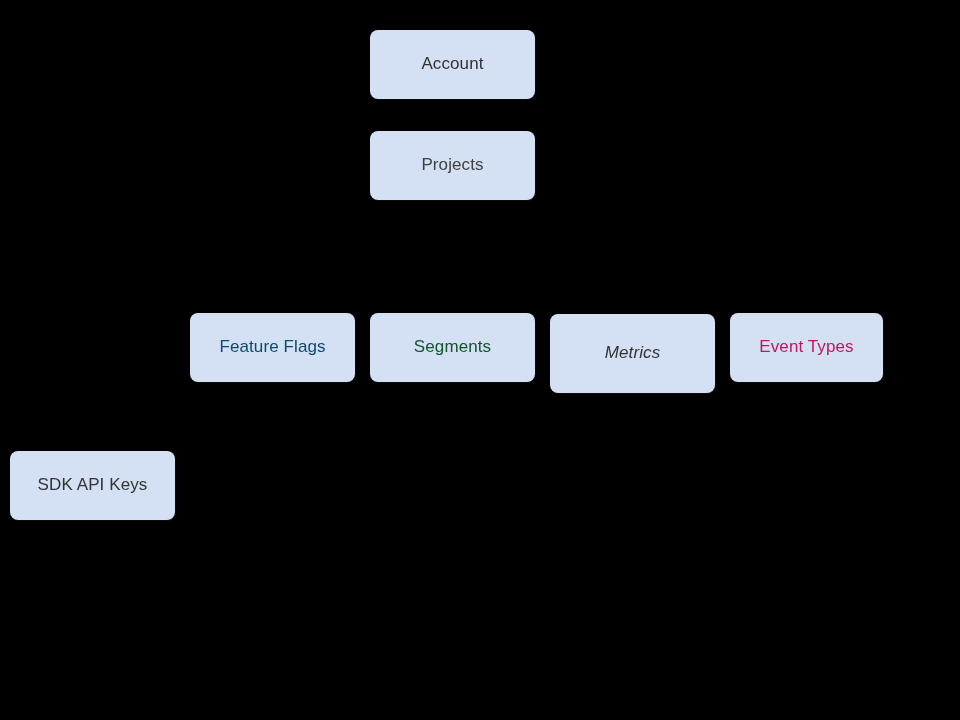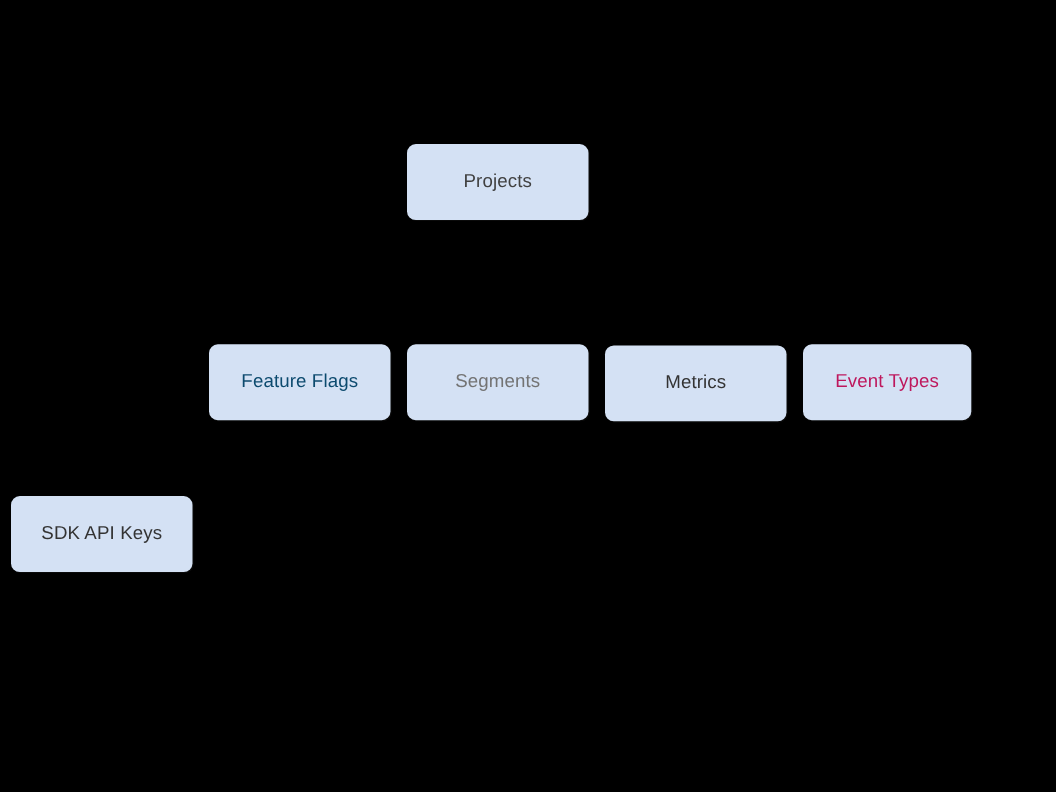--- a/index.html
+++ b/index.html
@@ -36,30 +36,33 @@
     display: block;
     padding: 0 8px;
     white-space: nowrap;
   }
 </style>
 </head>
 <body>
 
 <div id="canvas" style="background: rgb(0, 0, 0);">
 
+<div class="node" style="left: 370px; top: 30px; width: 165px; height: 69px; background: rgb(212, 225, 244); color: rgb(51, 51, 51); border-radius: 8px;">
+      <span class="node-label">Account</span>
+    </div>
     <div class="node" style="left: 370px; top: 131px; width: 165px; height: 69px; background: rgb(212, 225, 244); color: #404040; border-radius: 8px;">
       <span class="node-label">Projects</span>
     </div>
     <div class="node" style="left: 190px; top: 313px; width: 165px; height: 69px; background: rgb(212, 225, 244); color: #0c4a6e; border-radius: 8px;">
       <span class="node-label">Feature Flags</span>
     </div>
-    <div class="node" style="left: 370px; top: 313px; width: 165px; height: 69px; background: rgb(212, 225, 244); color: #737373; border-radius: 8px;">
+    <div class="node" style="left: 370px; top: 313px; width: 165px; height: 69px; background: rgb(212, 225, 244); color: #14532d; border-radius: 8px;">
       <span class="node-label">Segments</span>
     </div>
-    <div class="node" style="left: 550px; top: 314px; width: 165px; height: 69px; background: rgb(212, 225, 244); color: rgb(51, 51, 51); border-radius: 8px;">
+    <div class="node" style="left: 550px; top: 314px; width: 165px; height: 79px; background: rgb(212, 225, 244); color: rgb(51, 51, 51); border-radius: 8px; font-style: italic;">
       <span class="node-label">Metrics</span>
     </div>
     <div class="node" style="left: 730px; top: 313px; width: 153px; height: 69px; background: rgb(212, 225, 244); color: #be185d; border-radius: 8px;">
       <span class="node-label">Event Types</span>
     </div>
     <div class="node" style="left: 10px; top: 451px; width: 165px; height: 69px; background: rgb(212, 225, 244); color: rgb(51, 51, 51); border-radius: 8px;">
       <span class="node-label">SDK API Keys</span>
     </div>
   </div>
 

